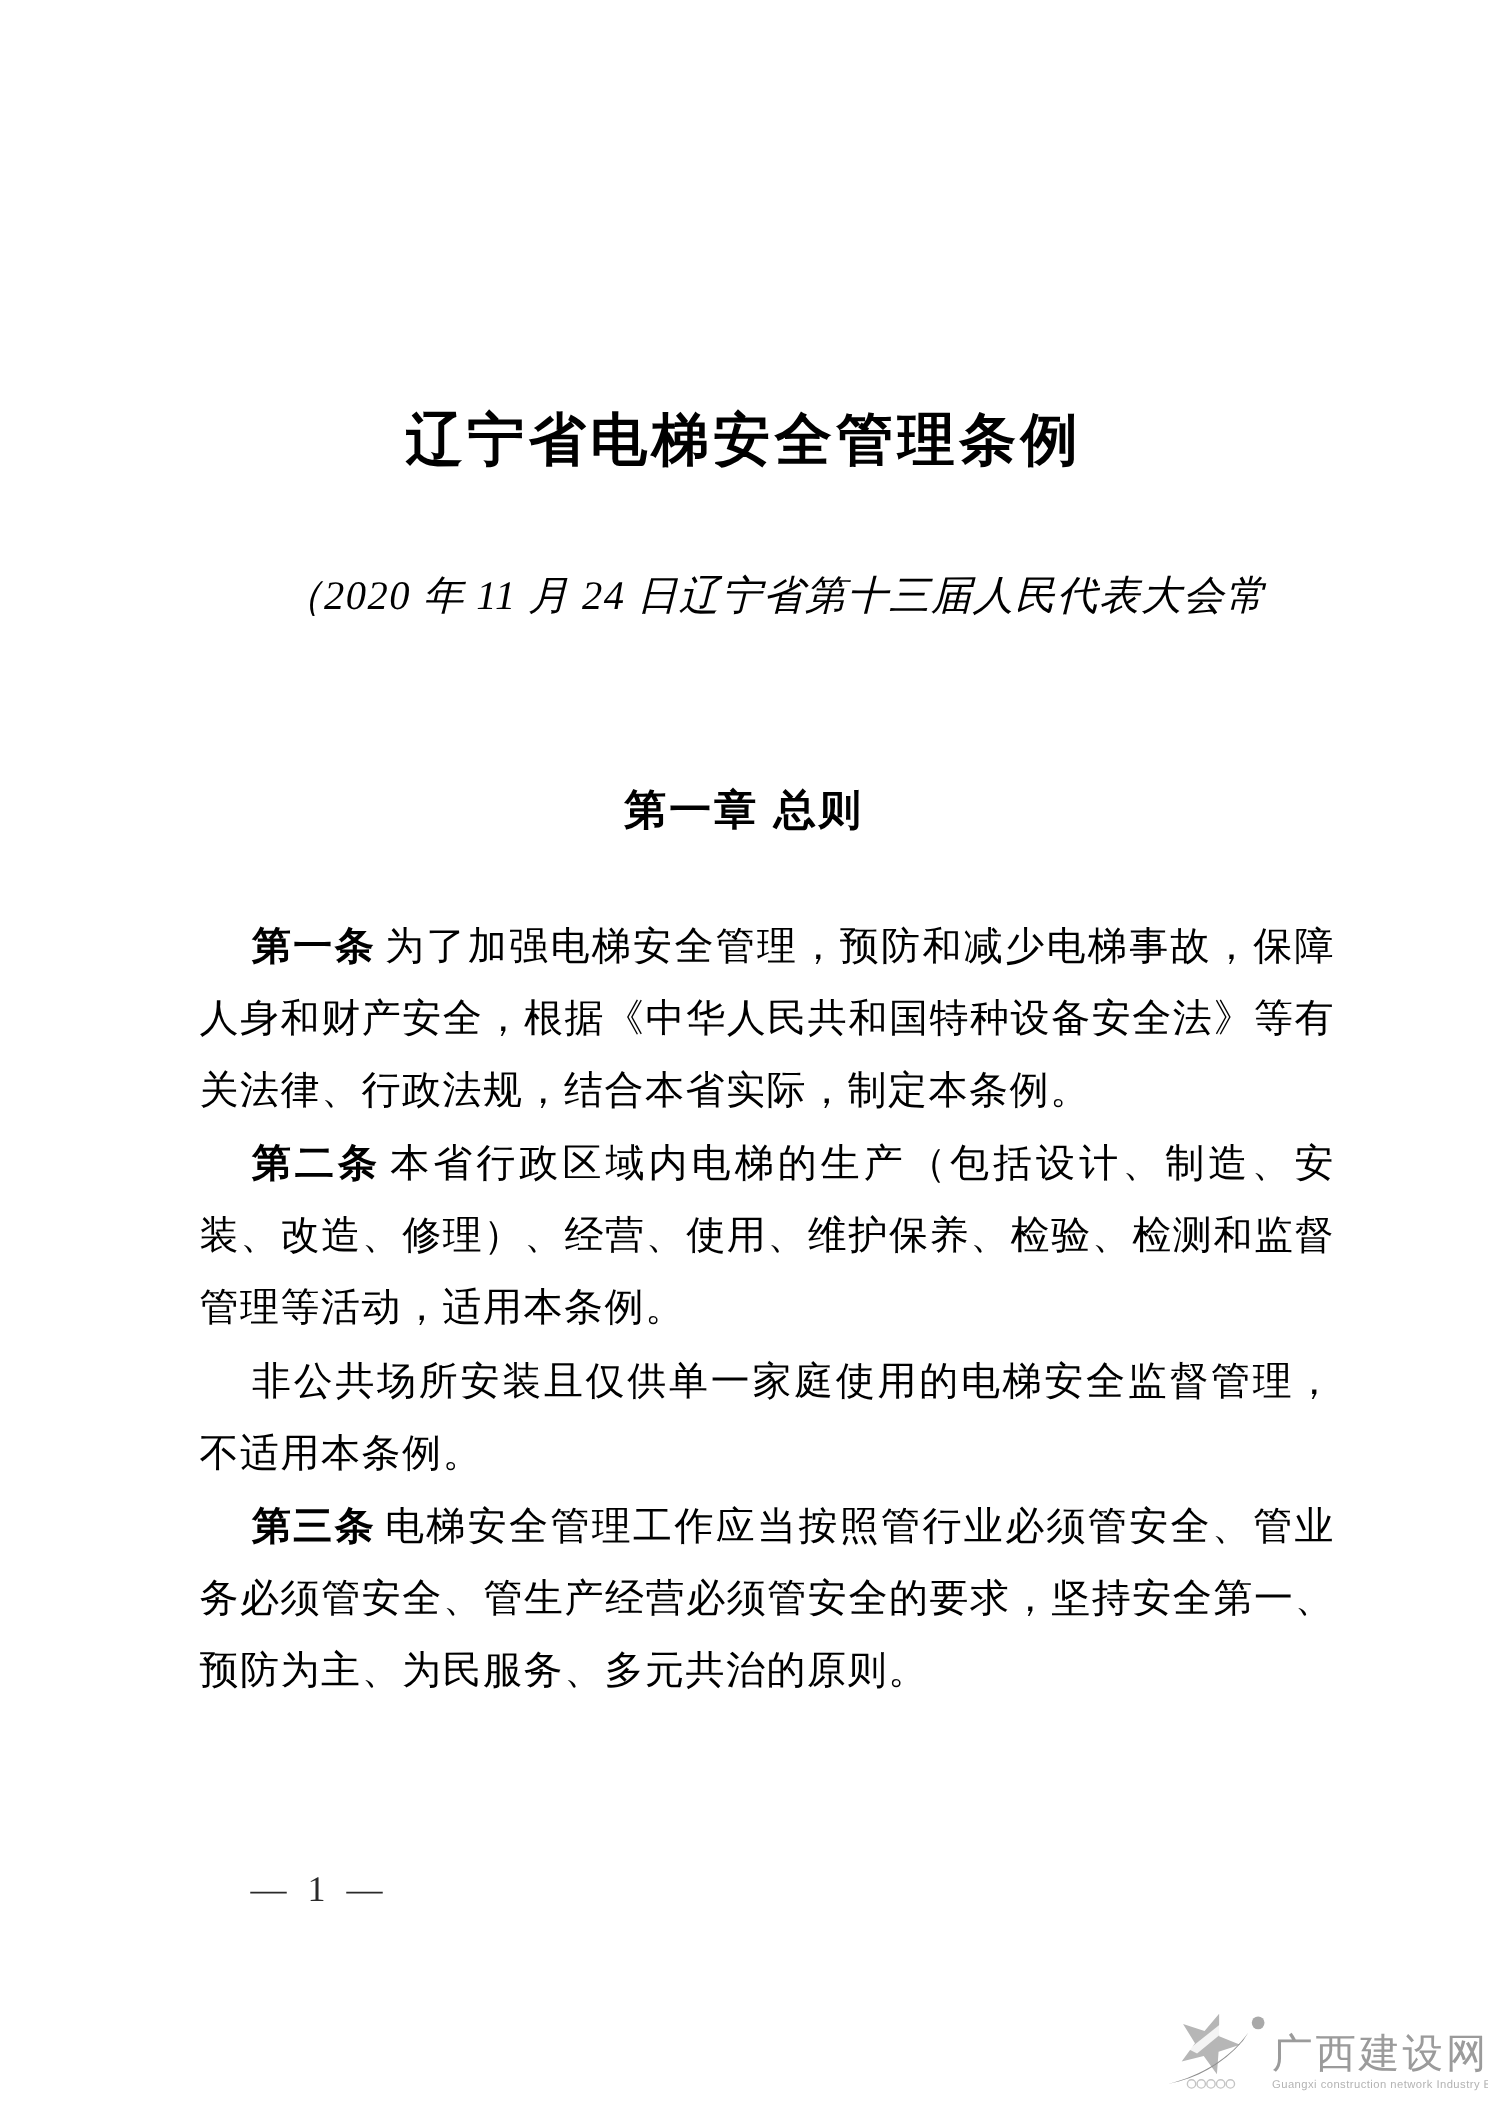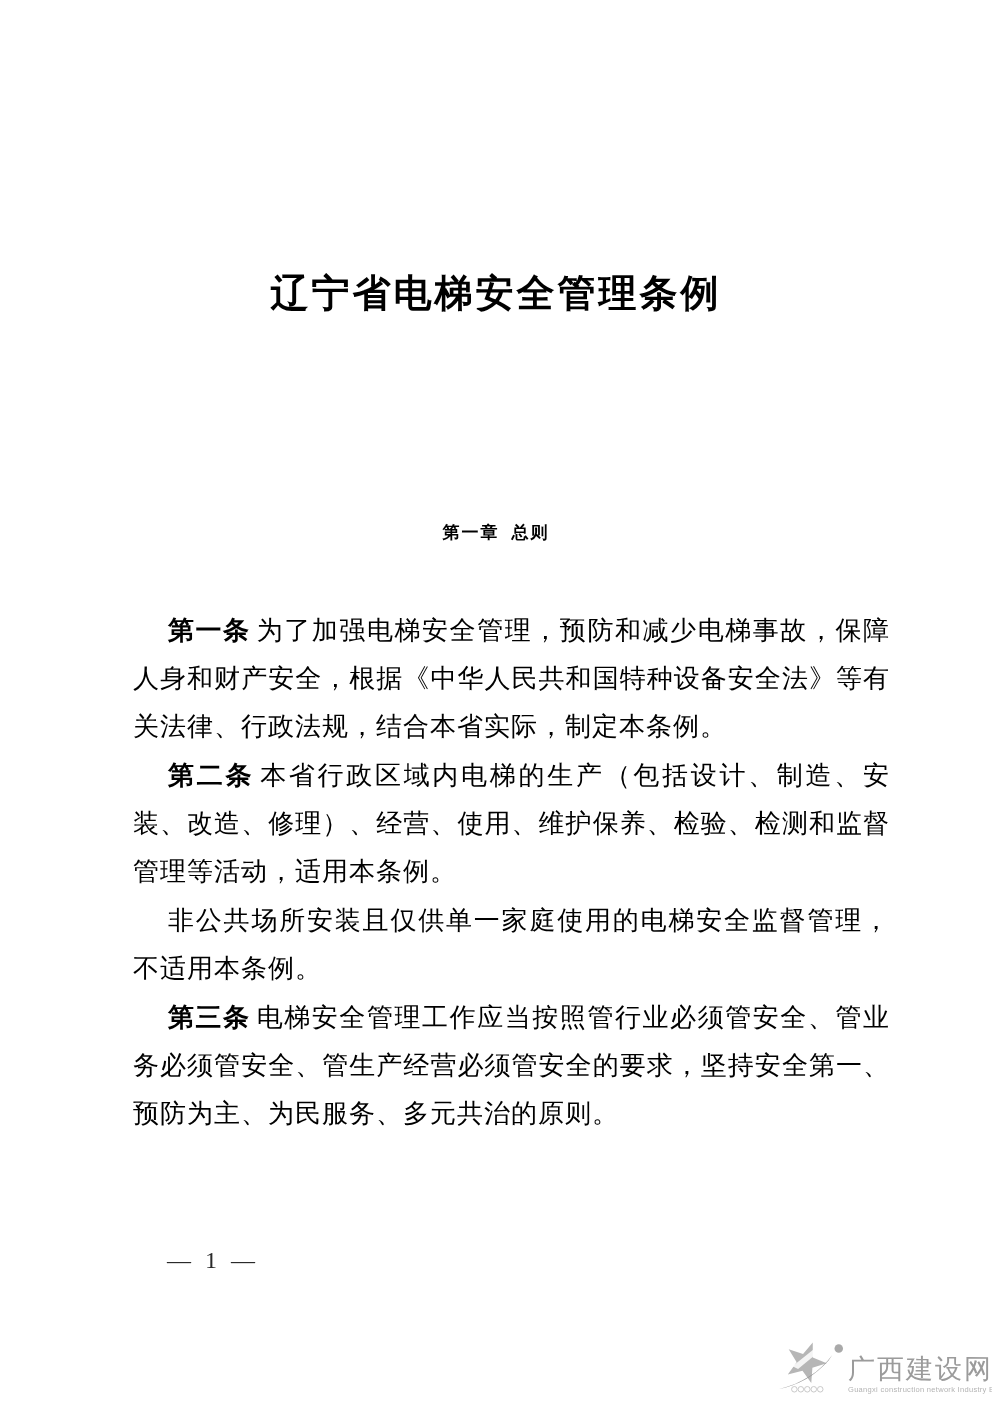--- a/index.html
+++ b/index.html
@@ -44,23 +44,23 @@
     height: 50px;
     line-height: 50px;
     white-space: nowrap;
   }
   .chapter-heading {
     position: absolute;
     top: 521px;
     left: 0;
     width: 992px;
     text-align: center;
-    font-family: Liberation Mono, monospace;
+    font-family: Liberation Sans, sans-serif;
     font-weight: 700;
-    font-size: 17px;
+    font-size: 28px;
     letter-spacing: 2px;
     color: #000000;
     white-space: nowrap;
   }
   .doc-body {
     position: absolute;
     top: 606px;
     left: 133px;
     width: 757px;
   }
@@ -117,20 +117,21 @@
   }
 </style>
 </head>
 <body>
 
 <div class="page">
 
   <div class="doc-title">辽宁省电梯安全管理条例</div>
 
   <div class="doc-subtitle">
+    <div class="subtitle-line">（2020 年 11 月 24 日辽宁省第十三届人民代表大会常</div>
   </div>
 
   <div class="chapter-heading">第一章 总则</div>
 
   <div class="doc-body">
     <p class="article-paragraph"><span class="article-label">第一条</span><span>为了加强电梯安全管理，预防和减少电梯事故，保障人身和财产安全，根据《中华人民共和国特种设备安全法》等有关法律、行政法规，结合本省实际，制定本条例。</span></p>
     <p class="article-paragraph"><span class="article-label">第二条</span><span>本省行政区域内电梯的生产（包括设计、制造、安装、改造、修理）、经营、使用、维护保养、检验、检测和监督管理等活动，适用本条例。</span></p>
     <p class="article-paragraph"><span class="article-label"></span><span>非公共场所安装且仅供单一家庭使用的电梯安全监督管理，不适用本条例。</span></p>
     <p class="article-paragraph"><span class="article-label">第三条</span><span>电梯安全管理工作应当按照管行业必须管安全、管业务必须管安全、管生产经营必须管安全的要求，坚持安全第一、预防为主、为民服务、多元共治的原则。</span></p>
   </div>

